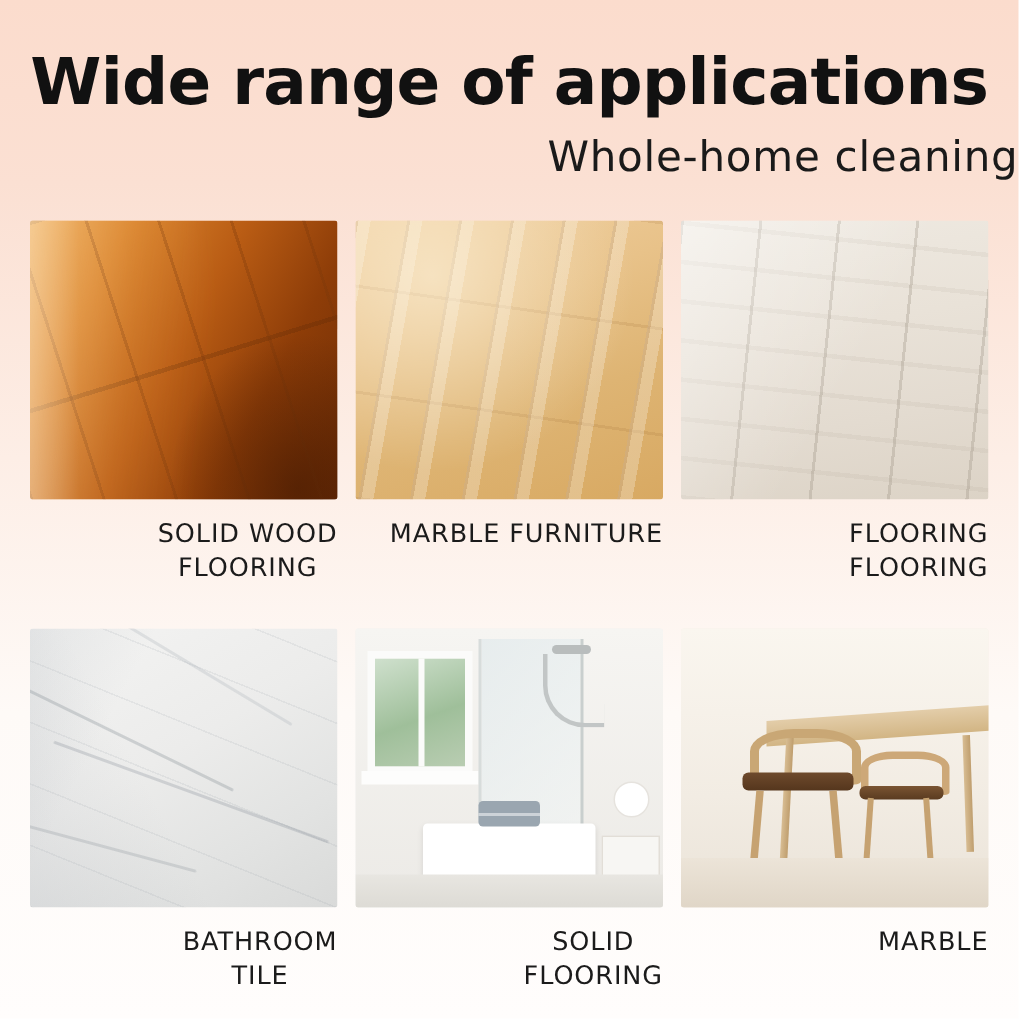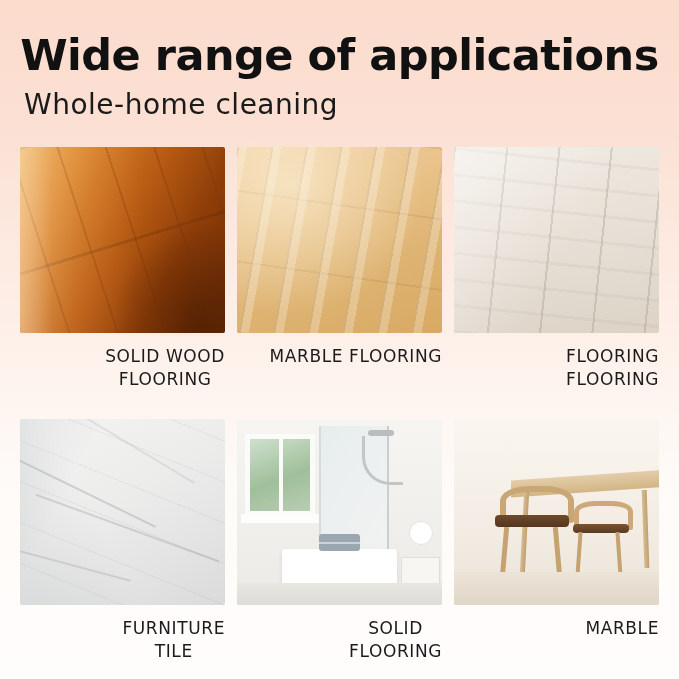--- a/index.html
+++ b/index.html
@@ -16,21 +16,21 @@
     font-family:"DejaVu Sans", sans-serif;
     font-weight:bold;
     font-size:43px;
     letter-spacing:-0.5px;
     color:#111;
     margin:0;
     padding-top:22px;
     line-height:1.05;
   }
   .subhead{
-    text-align:left;
+    text-align:right;
     font-family:"DejaVu Sans", sans-serif;
     font-weight:normal;
     font-size:28px;
     color:#1a1a1a;
     margin:10px 0 0 0;
     letter-spacing:0.5px;
     padding-left:24px;
   }
 
   .grid{
@@ -249,21 +249,21 @@
         <span>SOLID WOOD</span><br>
         <span>FLOORING</span>
       </div>
     </div>
 
     <div class="cell">
       <div class="thumb wood2">
         <div class="gloss"></div>
       </div>
       <div class="caption">
-        <span>MARBLE FLOORING</span>
+        <span>MARBLE FURNITURE</span>
       </div>
     </div>
 
     <div class="cell">
       <div class="thumb wood3">
         <div class="gloss"></div>
       </div>
       <div class="caption">
         <span>FLOORING</span><br>
         <span>FLOORING</span>
@@ -275,21 +275,21 @@
   <div class="row2">
 
     <div class="cell">
       <div class="thumb marble">
         <div class="vein v1"></div>
         <div class="vein v2"></div>
         <div class="vein v3"></div>
         <div class="vein v4"></div>
       </div>
       <div class="caption">
-        <span>FURNITURE</span><br>
+        <span>BATHROOM</span><br>
         <span>TILE</span>
       </div>
     </div>
 
     <div class="cell">
       <div class="thumb bath">
         <div class="wall"></div>
         <div class="window"></div>
         <div class="sill"></div>
         <div class="glasspanel"></div>

